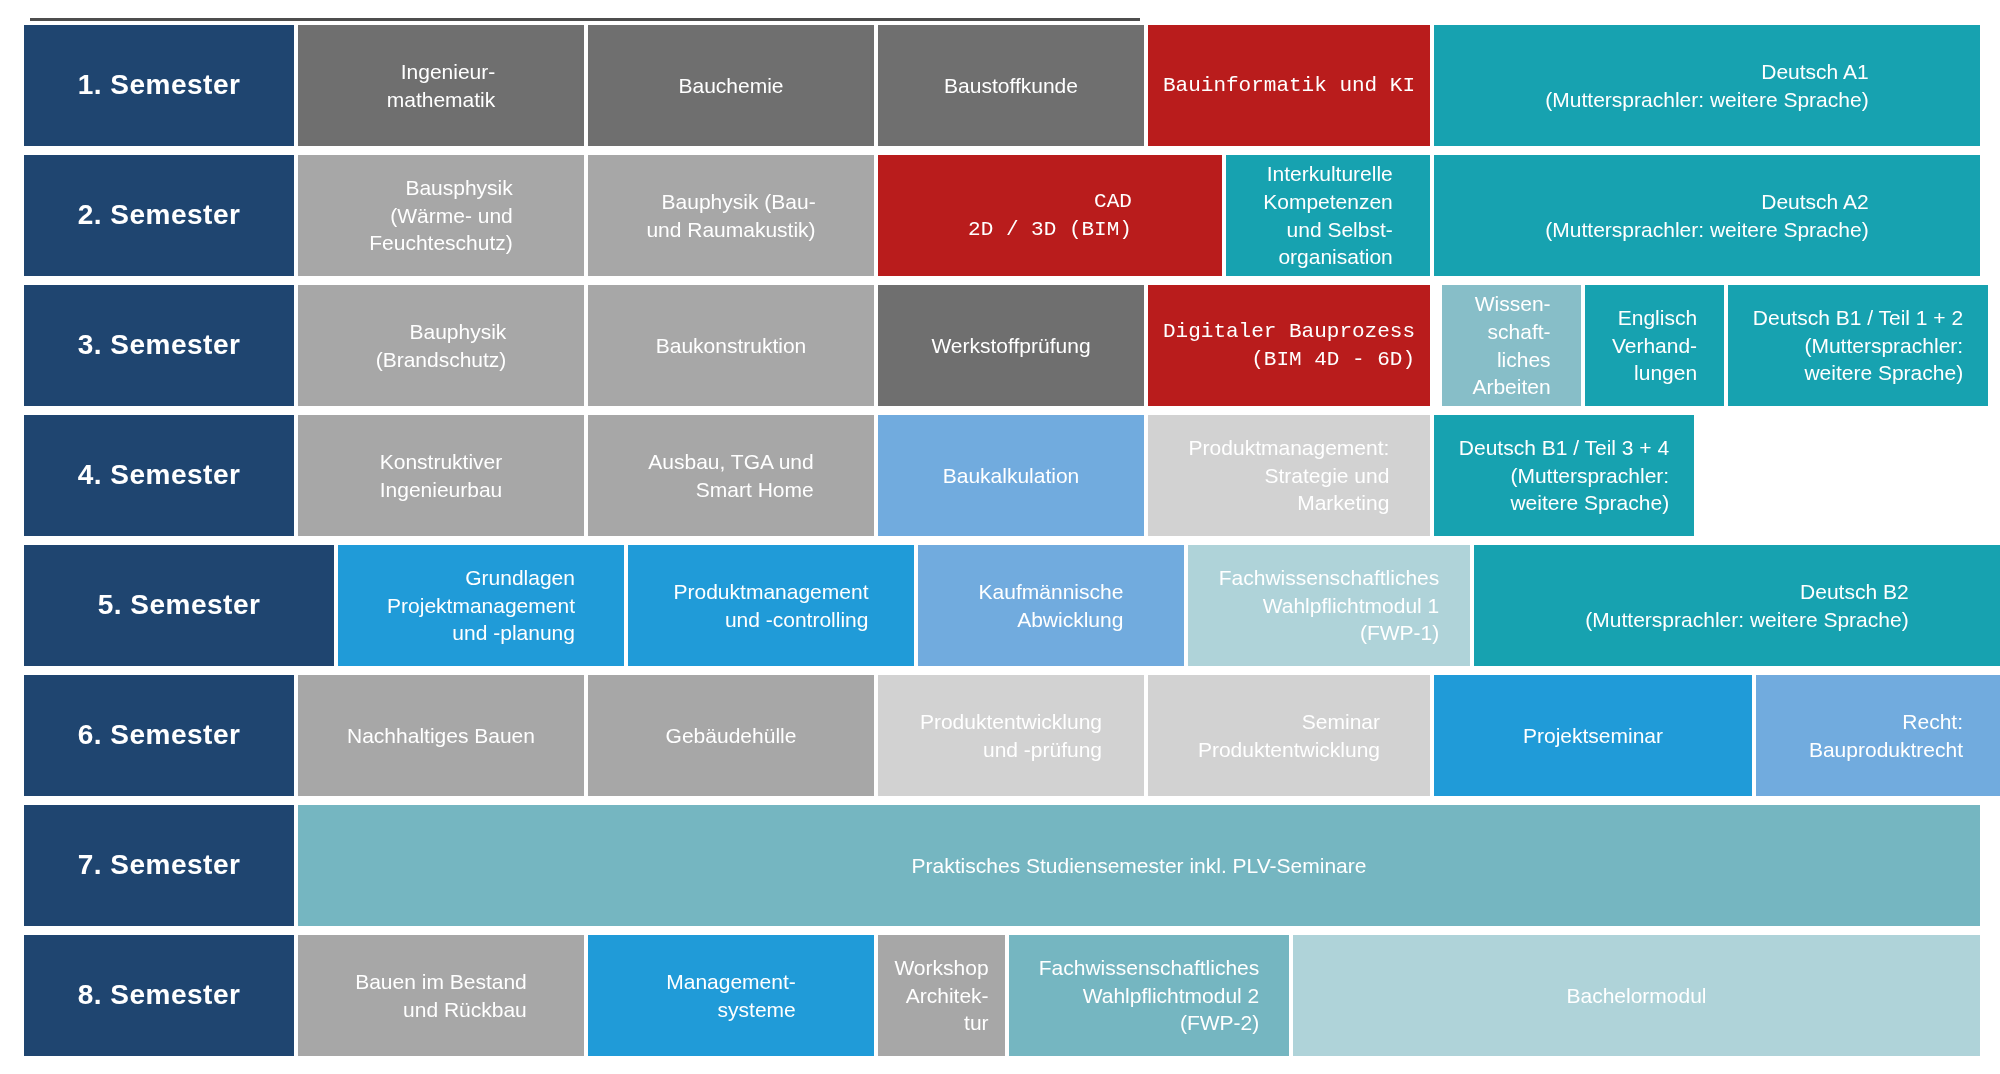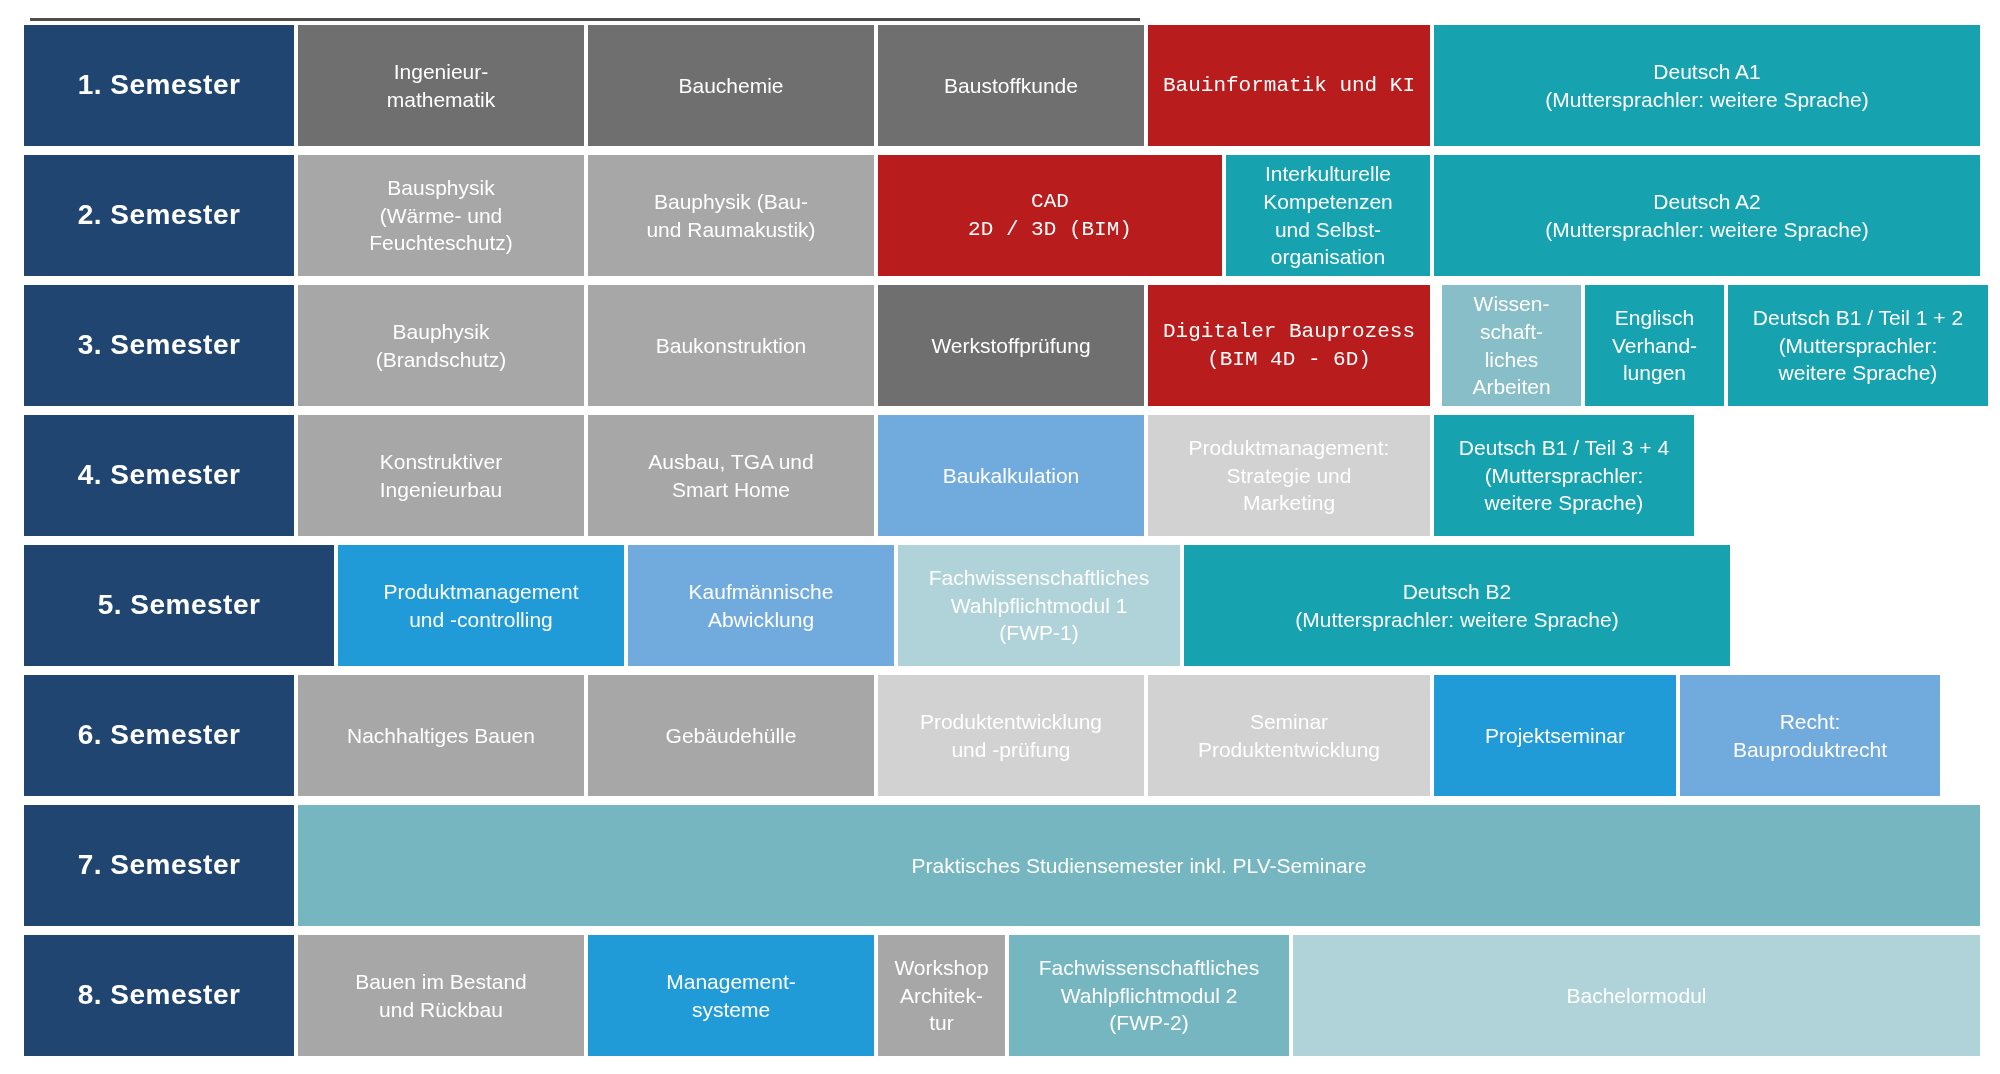--- a/index.html
+++ b/index.html
@@ -32,21 +32,21 @@
   .row {
     display: flex;
     gap: 4px;
     height: 121px;
     margin-bottom: 9px;
   }
   .cell {
     display: flex;
     align-items: center;
     justify-content: center;
-    text-align: center;
+    text-align: right;
     color: #ffffff;
     font-size: 21px;
     line-height: 1.32;
     white-space: pre-line;
     padding: 2px 8px;
     box-sizing: border-box;
     flex-shrink: 0;
   }
   .sem {
     font-size: 28px;
@@ -131,40 +131,43 @@
       <div class="cell g-light" style="width:282px">Produktmanagement:
 Strategie und
 Marketing</div>
       <div class="cell teal" style="width:260px">Deutsch B1 / Teil 3 + 4
 (Muttersprachler:
 weitere Sprache)</div>
     </div>
 
     <div class="row">
       <div class="cell navy sem" style="width:310px">5. Semester</div>
+      <div class="cell b-bright" style="width:286px">Grundlagen
+Projektmanagement
+und -planung</div>
       <div class="cell b-bright" style="width:286px">Produktmanagement
 und -controlling</div>
       <div class="cell b-mid" style="width:266px">Kaufmännische
 Abwicklung</div>
       <div class="cell t-pale" style="width:282px">Fachwissenschaftliches
 Wahlpflichtmodul 1
 (FWP-1)</div>
       <div class="cell teal" style="width:546px">Deutsch B2
 (Muttersprachler: weitere Sprache)</div>
     </div>
 
     <div class="row">
       <div class="cell navy sem" style="width:270px">6. Semester</div>
       <div class="cell g-mid" style="width:286px">Nachhaltiges Bauen</div>
       <div class="cell g-mid" style="width:286px">Gebäudehülle</div>
       <div class="cell g-light" style="width:266px">Produktentwicklung
 und -prüfung</div>
       <div class="cell g-light" style="width:282px">Seminar
 Produktentwicklung</div>
-      <div class="cell b-bright" style="width:242px">Projektseminar</div>
+      <div class="cell b-bright" style="width:318px">Projektseminar</div>
       <div class="cell b-mid" style="width:260px">Recht:
 Bauproduktrecht</div>
     </div>
 
     <div class="row">
       <div class="cell navy sem" style="width:270px">7. Semester</div>
       <div class="cell t-muted" style="width:1682px">Praktisches Studiensemester inkl. PLV-Seminare</div>
     </div>
 
     <div class="row">

